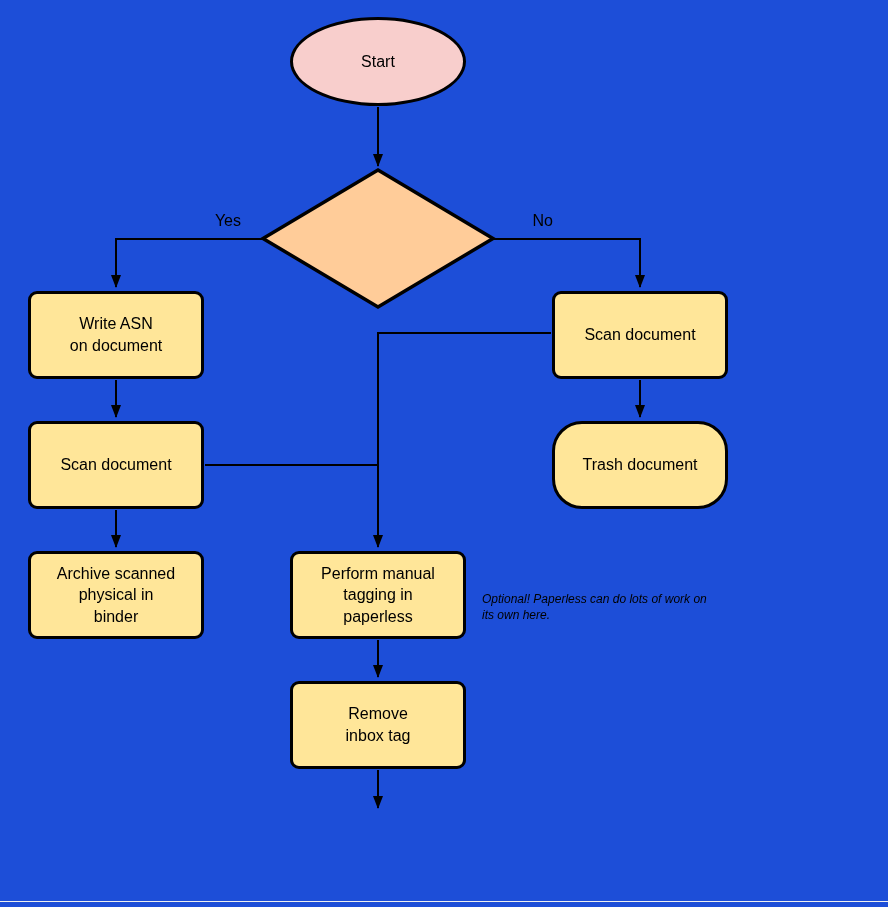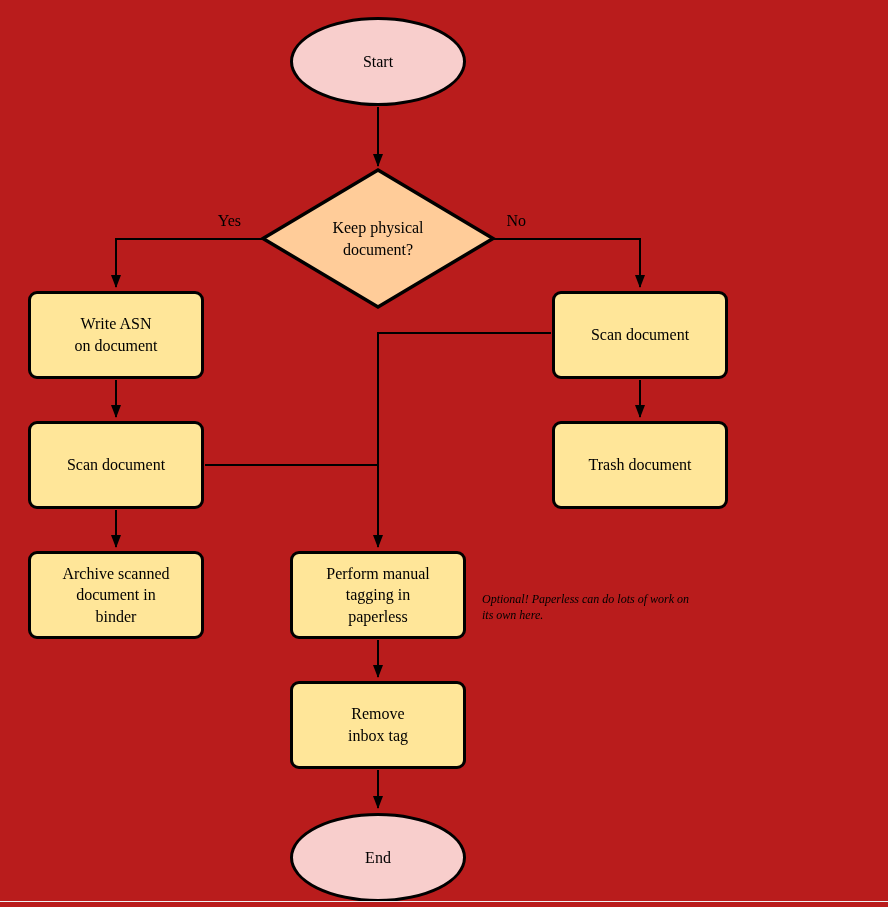--- a/index.html
+++ b/index.html
@@ -4,23 +4,23 @@
 <style>
   html, body {
     margin: 0;
     padding: 0;
     background: #ffffff;
   }
   #canvas {
     position: relative;
     width: 888px;
     height: 907px;
-    background: #b91c1c;
+    background: #1d4ed8;
     overflow: hidden;
-    font-family: Liberation Serif, serif;
+    font-family: Liberation Sans, sans-serif;
     color: #000000;
   }
   #edges {
     position: absolute;
     left: 0;
     top: 0;
     width: 888px;
     height: 907px;
     pointer-events: none;
   }
@@ -60,21 +60,21 @@
     line-height: 1.35;
     white-space: pre-line;
   }
   .edge-label {
     position: absolute;
     font-size: 16px;
     line-height: 1.1;
     text-align: right;
   }
   #label-yes { left: 195px; top: 212px; width: 46px; }
-  #label-no  { left: 484px; top: 212px; width: 42px; }
+  #label-no  { left: 511px; top: 212px; width: 42px; }
   .annotation {
     position: absolute;
     left: 482px;
     top: 592px;
     width: 404px;
     font-size: 12px;
     font-style: italic;
     line-height: 1.3;
     white-space: pre-line;
   }
@@ -117,44 +117,41 @@
     <path class="edge" d="M551,333 L378,333 L378,547" marker-end="url(#arrow)"></path>
     <path class="edge" d="M640,380 L640,417" marker-end="url(#arrow)"></path>
     <path class="edge" d="M378,640 L378,677" marker-end="url(#arrow)"></path>
     <path class="edge" d="M378,770 L378,808" marker-end="url(#arrow)"></path>
 
     <polygon class="decision-shape" points="378,170 493,238.5 378,307 263,238.5" style="fill: rgb(255, 204, 153);"></polygon>
   </svg>
 
   <div class="node terminal" style="left: 290px; top: 17px; background-color: rgb(248, 206, 204);">Start</div>
 
-  <div class="diamond-label">Keep physical
-document?</div>
 
   <div class="node process" style="left: 28px; top: 291px; background-color: rgb(255, 230, 153); text-align: center;">Write ASN
 on document</div>
 
   <div class="node process" style="left: 28px; top: 421px; background-color: rgb(255, 230, 153);">Scan document</div>
 
   <div class="node process" style="left: 28px; top: 551px; background-color: rgb(255, 230, 153);">Archive scanned
-document in
+physical in
 binder</div>
 
   <div class="node process" style="left: 552px; top: 291px; background-color: rgb(255, 230, 153);">Scan document</div>
 
-  <div class="node process" style="left: 552px; top: 421px; background-color: rgb(255, 230, 153);">Trash document</div>
+  <div class="node process" style="left: 552px; top: 421px; background-color: rgb(255, 230, 153); border-radius: 30px;">Trash document</div>
 
   <div class="node process" style="left: 290px; top: 551px; background-color: rgb(255, 230, 153);">Perform manual
 tagging in
 paperless</div>
 
   <div class="node process" style="left: 290px; top: 681px; background-color: rgb(255, 230, 153);">Remove
 inbox tag</div>
 
-  <div class="node terminal" style="left: 290px; top: 813px; background-color: rgb(248, 206, 204);">End</div>
 
   <div class="edge-label" id="label-yes">Yes</div>
 
   <div class="edge-label" id="label-no">No</div>
 
   <div class="annotation">Optional! Paperless can do lots of work on
 its own here.</div>
 
   <div class="bottom-divider"></div>
 

